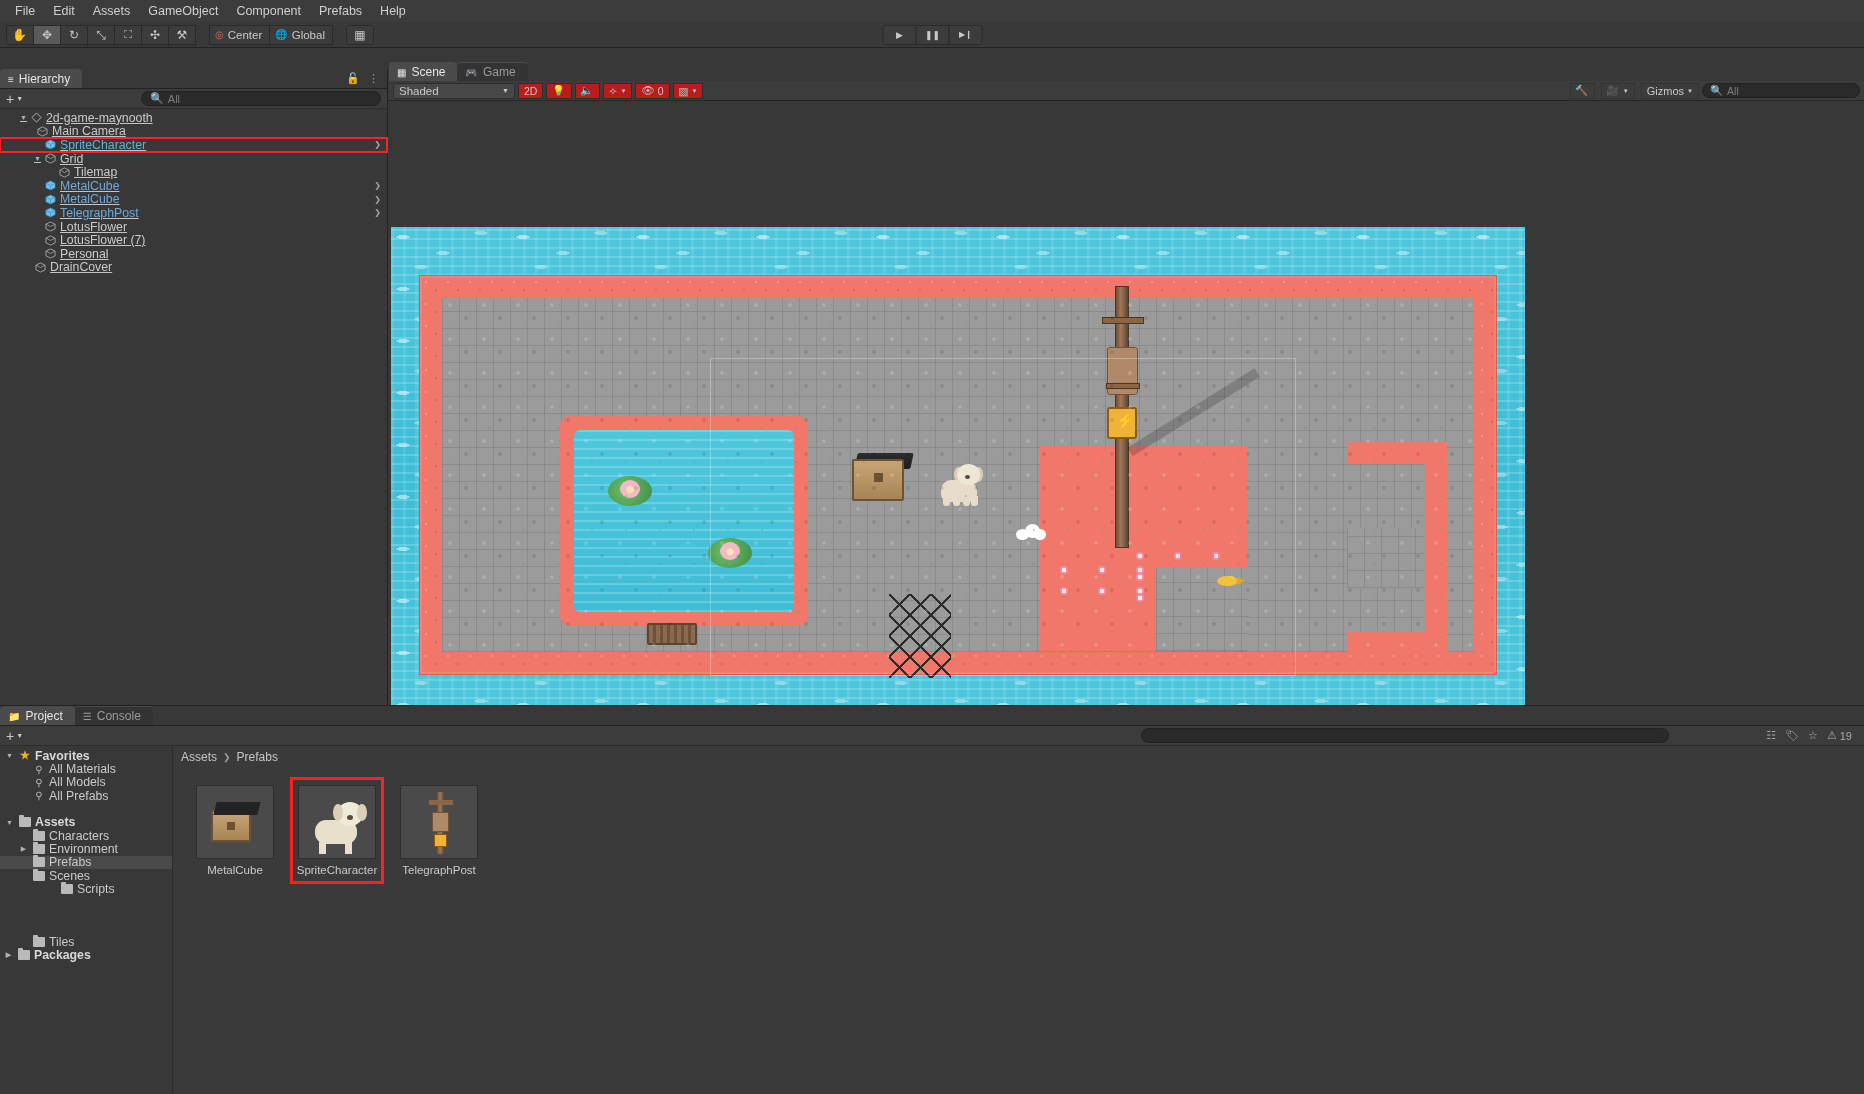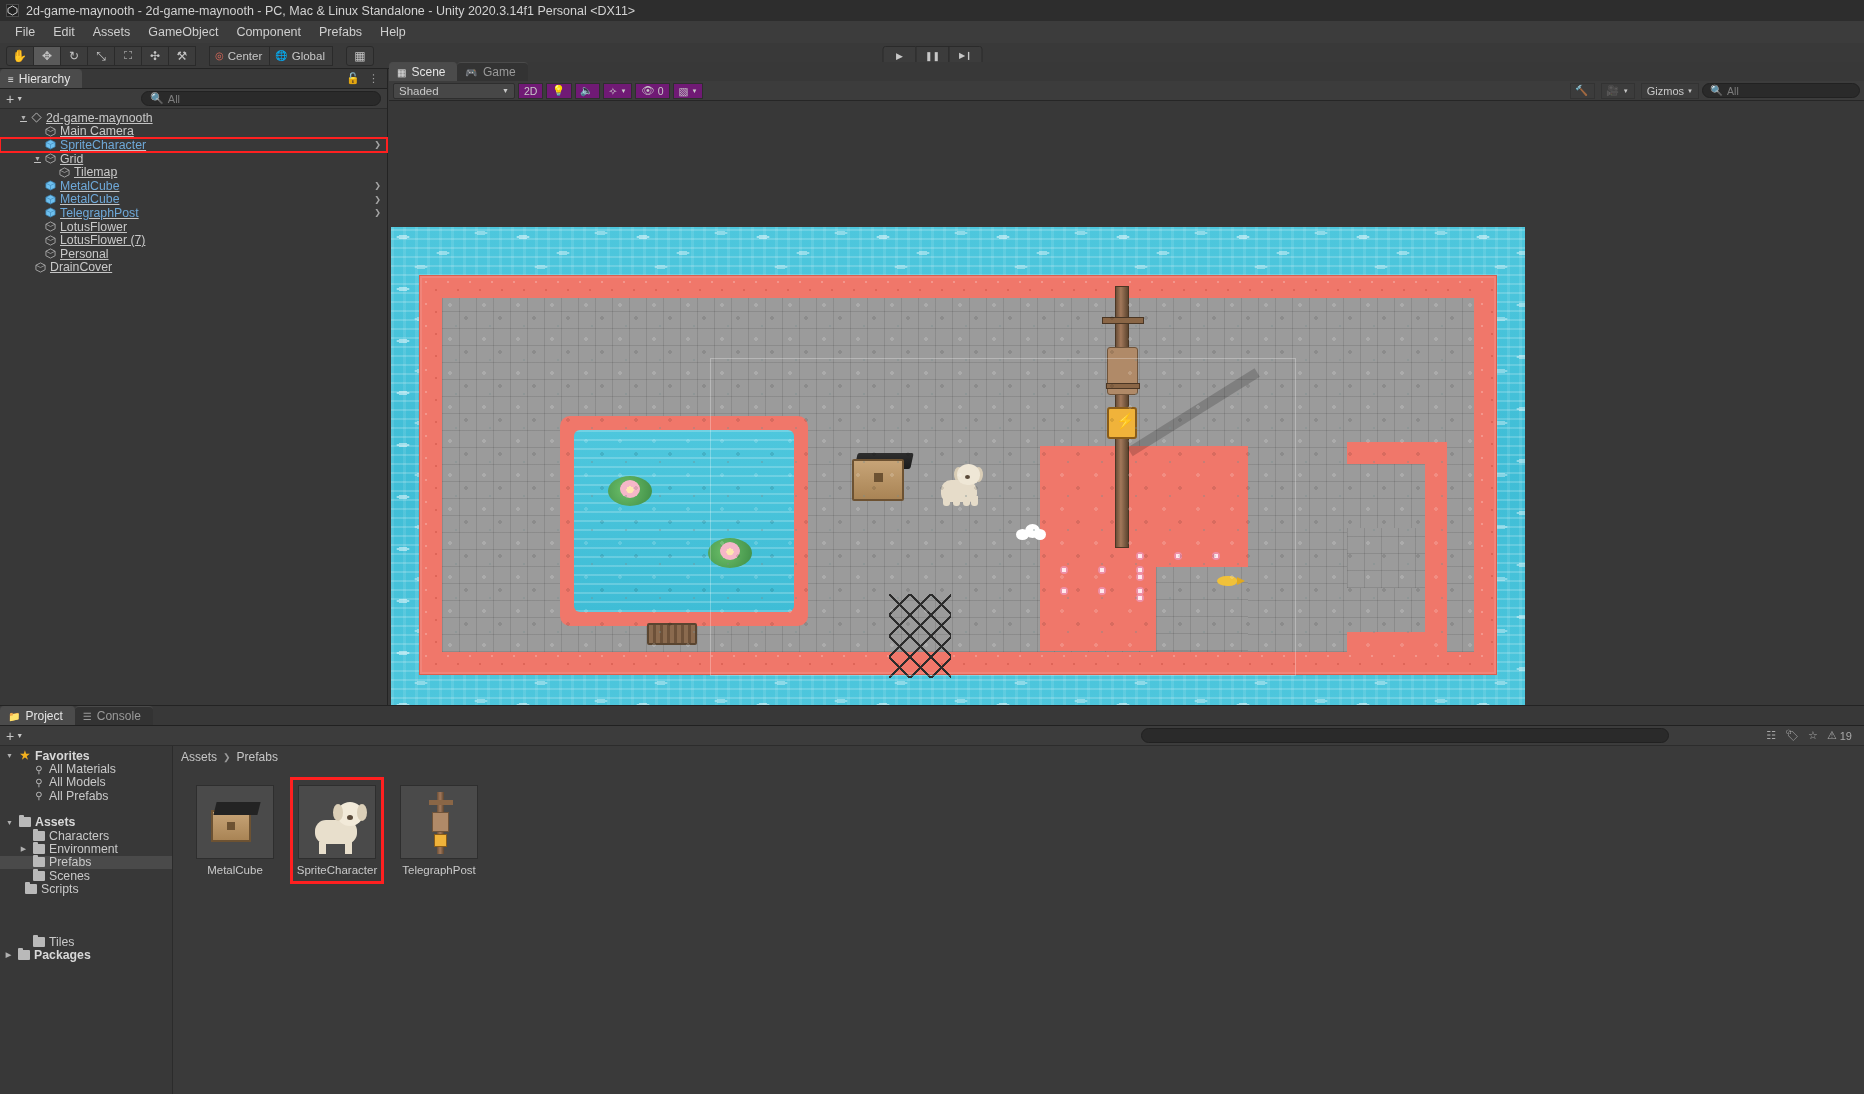--- a/index.html
+++ b/index.html
@@ -102,21 +102,21 @@
   .sv-toolbar {
     height: 20px; background: #3c3c3c; display:flex; align-items:center; gap:0;
     padding: 0 4px; border-bottom: 1px solid #262626; position: relative;
   }
   .sv-drop {
     height: 16px; min-width: 122px; background: #474747; border:1px solid #2e2e2e; border-radius:2px;
     display:flex; align-items:center; justify-content:space-between; padding: 0 5px; font-size: 11.5px;
     color: #c9c9c9;
   }
   .sv-btn {
-    height: 16px; min-width: 22px; background: #701a75; border:1px solid #2e2e2e;
+    height: 16px; min-width: 22px; background: #b91c1c; border:1px solid #2e2e2e;
     display:flex; align-items:center; justify-content:center; gap:3px; padding: 0 5px;
     font-size: 10.5px; color: #c9c9c9; margin-left: 3px;
   }
   .sv-btn.flat { background: #3c3c3c; border-color:#333; }
   .sv-right { margin-left:auto; display:flex; align-items:center; gap:3px; }
   .sv-search {
     width: 158px; height: 15px; background: #2a2a2a; border:1px solid #212121; border-radius:8px;
     display:flex; align-items:center; gap:4px; padding:0 7px; font-size:10.5px; color:#7d7d7d;
   }
   .sv-canvas { position:relative; width:100%; height: 604px; background:#383838; overflow:hidden; }
@@ -285,28 +285,20 @@
   .folder-ic::before { content:""; position:absolute; inset:0; background:#b9b9b9; border-radius:1px; }
   .folder-ic::after { content:""; position:absolute; left:0; top:-2px; width:5px; height:3px; background:#b9b9b9; border-radius:1px 1px 0 0;}
   .star { color:#f2b01e; font-size:11px; }
   .mag { font-size:10px; color:#b9b9b9; }
 </style>
 </head>
 <body>
 
 <div id="app">
 
-  <div class="titlebar">
-    <span class="unity-logo">
-      <svg width="11" height="11" viewBox="0 0 11 11">
-          <polygon points="5.5,1 10,3.5 10,7.5 5.5,10 1,7.5 1,3.5" fill="none" stroke="#d0d0d0" stroke-width="1"></polygon>
-        </svg>
-    </span>
-    <span>2d-game-maynooth - 2d-game-maynooth - PC, Mac &amp; Linux Standalone - Unity 2020.3.14f1 Personal &lt;DX11&gt;</span>
-  </div>
 
   <div class="menubar">
     <span class="mi">File</span>
     <span class="mi">Edit</span>
     <span class="mi">Assets</span>
     <span class="mi">GameObject</span>
     <span class="mi">Component</span>
     <span class="mi">Prefabs</span>
     <span class="mi">Help</span>
   </div>
@@ -386,21 +378,21 @@
     <div class="h-list" id="h-list">
         <div class="h-row" style="padding-left: 18px;">
           <span class="tri">▼</span>
           <span class="ico">
             <svg width="11" height="11" viewBox="0 0 12 12">
               <polygon points="6,1 11,6 6,11 1,6" fill="none" stroke="#bdbdbd" stroke-width="1"></polygon>
             </svg>
           </span>
           <span class="lbl">2d-game-maynooth</span>
         </div>
-        <div class="h-row" style="padding-left: 32px;">
+        <div class="h-row" style="padding-left: 24px;">
           <span class="tri"></span>
           <span class="ico">
             <svg width="11" height="11" viewBox="0 0 12 12">
               <polygon points="6,1 11,3.5 11,8.5 6,11 1,8.5 1,3.5" fill="none" stroke="#b5b5b5" stroke-width="0.9"></polygon>
               <polyline points="1,3.5 6,6 11,3.5" fill="none" stroke="#b5b5b5" stroke-width="0.7"></polyline>
             </svg>
           </span>
           <span class="lbl">Main Camera</span>
         </div>
         <div class="h-row prefab sel-outline" style="padding-left: 32px;">
@@ -748,21 +740,21 @@
             </span>
             <span>Prefabs</span>
           </div>
           <div class="tr" style="padding-left: 18px;">
             <span class="tri"></span>
             <span class="ic">
               <span class="folder-ic"></span>
             </span>
             <span>Scenes</span>
           </div>
-          <div class="tr" style="padding-left: 10px;">
+          <div class="tr" style="padding-left: 10px; margin-left: 36px;">
             <span class="tri"></span>
             <span class="ic">
               <span class="folder-ic"></span>
             </span>
             <span>Scripts</span>
           </div>
           <div class="tr" style="padding-left: 18px; margin-top: 39px;">
             <span class="tri"></span>
             <span class="ic">
               <span class="folder-ic"></span>

